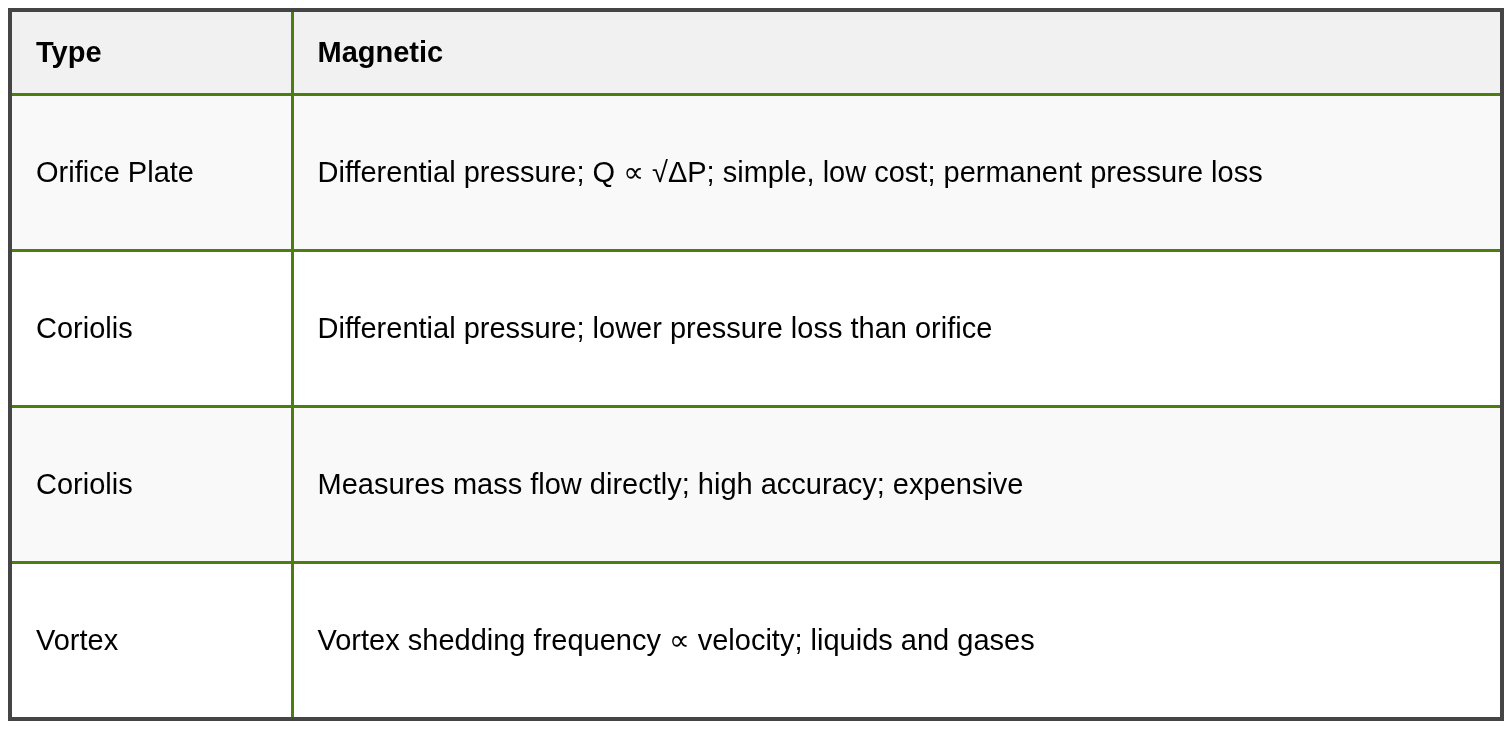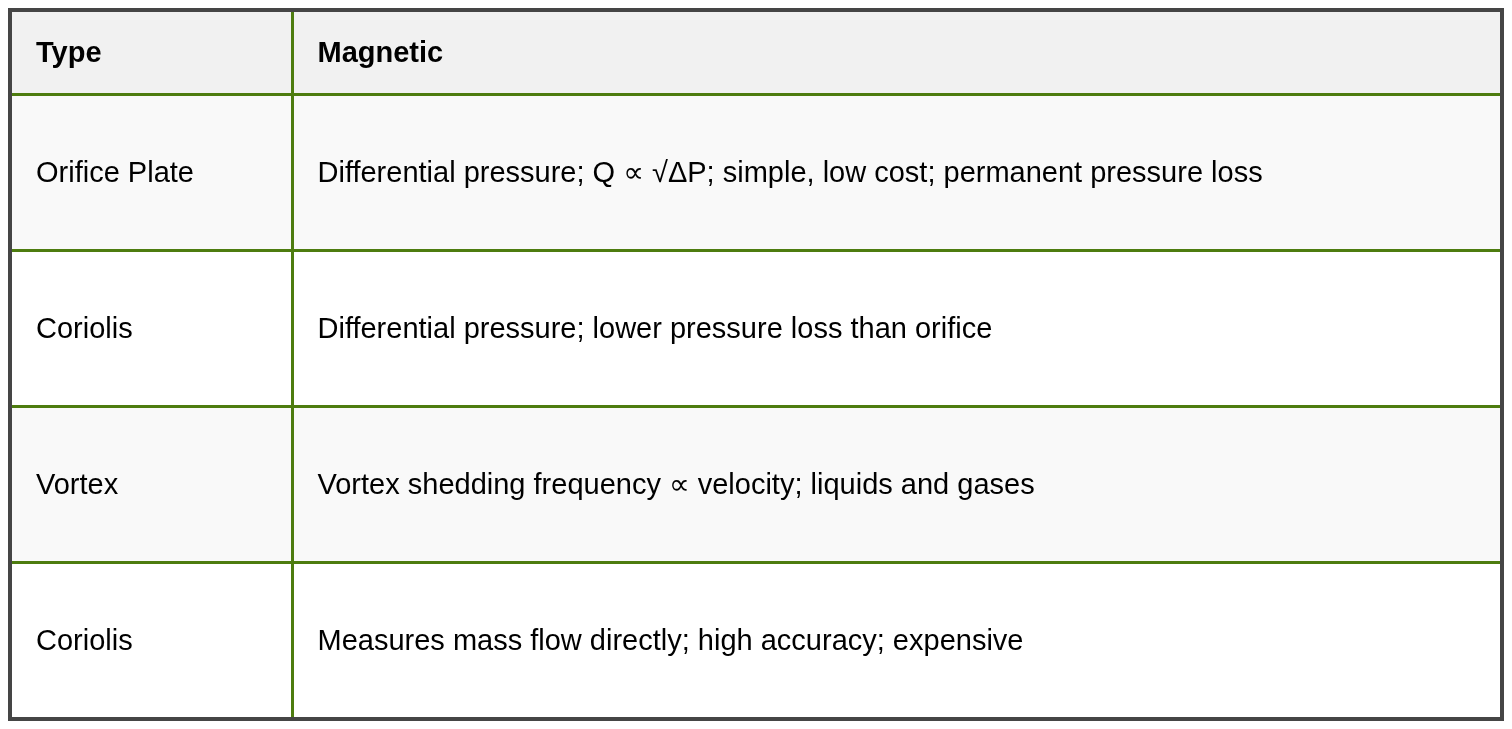--- a/index.html
+++ b/index.html
@@ -60,23 +60,23 @@
     <td class="cell-principle">Differential pressure; Q ∝ √ΔP; simple, low cost; permanent pressure loss</td>
   </tr>
 
   <tr>
     <td class="cell-type">Coriolis</td>
     <td class="cell-principle">Differential pressure; lower pressure loss than orifice</td>
   </tr>
 
 
   <tr>
-    <td class="cell-type">Vortex</td>
-    <td class="cell-principle">Vortex shedding frequency ∝ velocity; liquids and gases</td>
+    <td class="cell-type">Coriolis</td>
+    <td class="cell-principle">Measures mass flow directly; high accuracy; expensive</td>
   </tr>
 
   <tr>
-    <td class="cell-type">Coriolis</td>
-    <td class="cell-principle">Measures mass flow directly; high accuracy; expensive</td>
+    <td class="cell-type">Vortex</td>
+    <td class="cell-principle">Vortex shedding frequency ∝ velocity; liquids and gases</td>
   </tr>
 
 </tbody>
 </table>
 
 </body></html>

